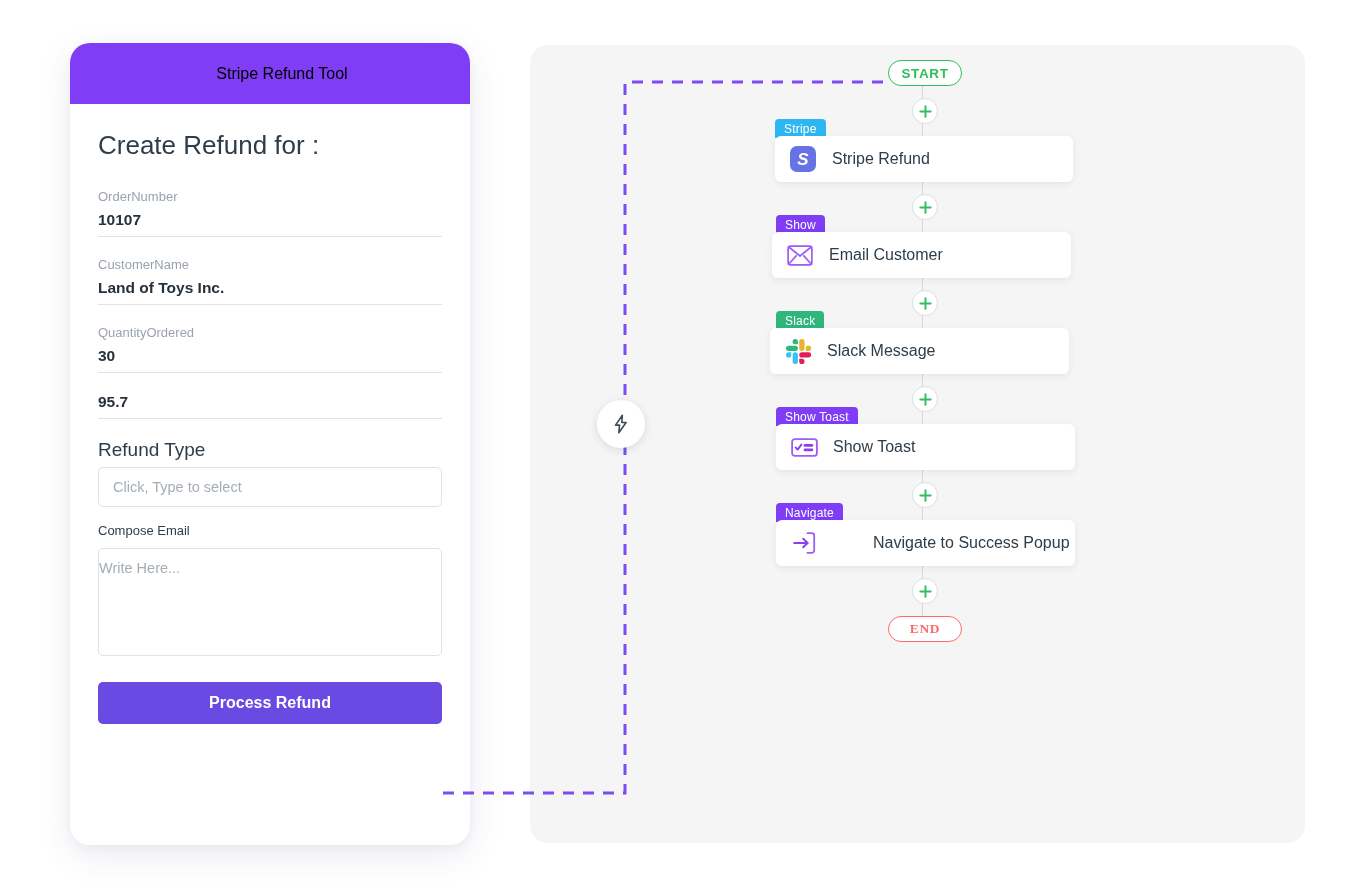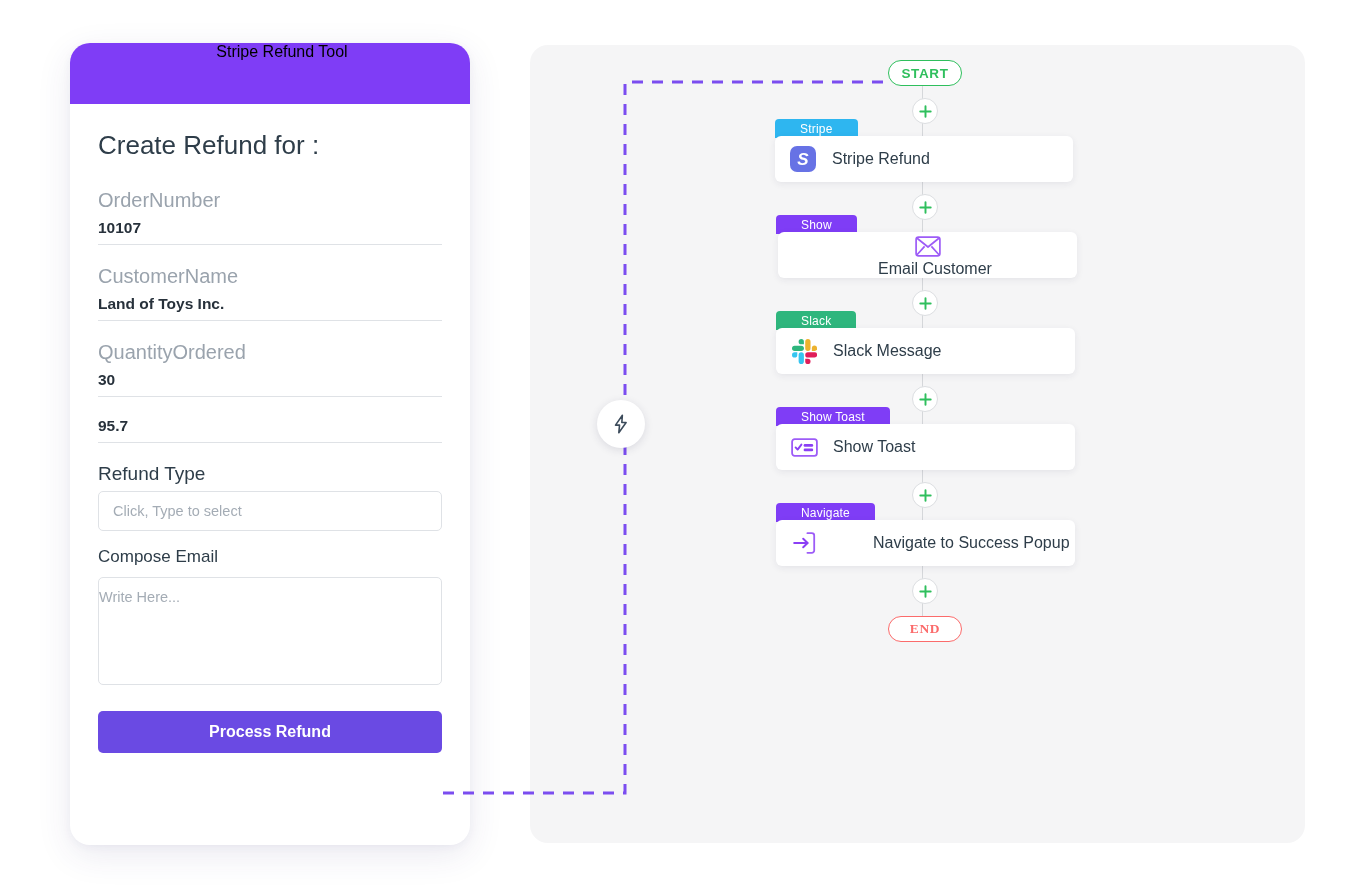--- a/index.html
+++ b/index.html
@@ -16,39 +16,39 @@
     position: absolute; left: 70px; top: 43px;
     width: 400px; height: 802px;
     background: #ffffff;
     border-radius: 20px;
     box-shadow: 0 10px 34px rgba(60,50,120,0.10), 0 2px 8px rgba(60,50,120,0.05);
     overflow: hidden;
   }
   .panel-header {
     height: 61px;
     background: #7f3df6;
-    display: flex; align-items: flex-start; justify-content: center; padding-left: 24px;
+    display: flex; align-items: center; justify-content: center; padding-left: 24px;
   }
   .panel-body { padding: 26px 28px 0 28px; }
   .form-title {
     font-size: 26px; font-weight: 400; color: #2e3d49; margin-bottom: 28px;
   }
   .field { padding-bottom: 7px; border-bottom: 1px solid #dfe2e6; margin-bottom: 20px; }
-  .field-label { font-size: 20px; color: #9aa3ad; margin-bottom: 7px; }
+  .field-label { font-size: 13px; color: #9aa3ad; margin-bottom: 7px; }
   .field-value { font-size: 15.5px; color: #27313b; font-weight: 600; }
 
   .section-title { font-size: 19px; color: #2e3d49; margin: 4px 0 6px 0; font-weight: 400; }
   .sub-label { font-size: 13.5px; color: #3c4a55; margin-bottom: 9px; }
 
   .select-box {
     height: 40px; border: 1px solid #dfe2e6; border-radius: 5px;
     display: flex; align-items: center; padding: 0 14px;
     font-size: 14.5px; color: #a4acb5; background: #fff;
   }
-  .compose-title { font-size: 17px; color: #2e3d49; margin: 16px 0 10px 0; font-weight: 400; }
+  .compose-title { font-size: 13px; color: #2e3d49; margin: 16px 0 10px 0; font-weight: 400; }
   .textarea-box {
     height: 108px; border: 1px solid #dfe2e6; border-radius: 5px;
     padding: 11px 0; font-size: 14.5px; color: #a4acb5; background: #fff;
   }
   .process-btn {
     margin-top: 26px; height: 42px; width: 100%;
     background: #6a4ae3; color: #fff; border: none; border-radius: 5px;
     font-size: 16px; font-weight: 700; font-family: inherit; cursor: pointer;
     display: flex; align-items: center; justify-content: center;
   }
@@ -92,38 +92,38 @@
     margin: 12px auto; width: 26px; height: 26px; border-radius: 50%;
     background: #fff; border: 1px solid #dcdee1;
     display: flex; align-items: center; justify-content: center;
     cursor: pointer;
   }
   .plus svg { display: block; }
 
   .node { position: relative; z-index: 2; margin: 12px 0; }
   .node-badge {
     position: absolute; left: 5px; top: -17px; z-index: 1;
-    height: 19px; padding: 0 25px; border-radius: 4px 4px 0 0;
+    height: 19px; padding: 0 9px; border-radius: 4px 4px 0 0;
     display: flex; align-items: center;
     color: #ffffff; font-size: 12px; font-weight: 400; letter-spacing: .2px;
   }
   .node-card {
     position: relative; z-index: 2;
     height: 46px; border-radius: 6px; background: #ffffff;
     box-shadow: 0 2px 7px rgba(40,40,80,0.08);
     display: flex; align-items: center; padding: 0 14px;
     cursor: pointer;
   }
   .node-icon { width: 28px; height: 28px; flex: 0 0 28px; display: flex; align-items: center; justify-content: center; }
   .node-label { margin-left: 15px; font-size: 16px; color: #2e3d49; white-space: nowrap; }
 
   
   .n-stripe .node-card { width: 298px; margin-left: 5px; }
-  .n-email  .node-card { width: 299px; margin-left: 8px; flex-direction: column; }
-  .n-slack  .node-card { width: 299px; margin-left: 6px; }
+  .n-email  .node-card { width: 299px; margin-left: 2px; }
+  .n-slack  .node-card { width: 299px; }
   .n-toast  .node-card { width: 299px; margin-left: 6px; }
   .n-nav    .node-card { width: 299px; margin-left: 6px; gap: 40px; }
   .n-email .node-badge, .n-slack .node-badge, .n-toast .node-badge, .n-nav .node-badge { left: 6px; }
 
   .stripe-logo {
     width: 26px; height: 26px; border-radius: 7px; background: #6772e5;
     display: flex; align-items: center; justify-content: center;
     color: #ffffff; font-size: 17px; font-weight: 700; font-style: italic;
     font-family: "Liberation Sans", sans-serif; line-height: 1;
   }

